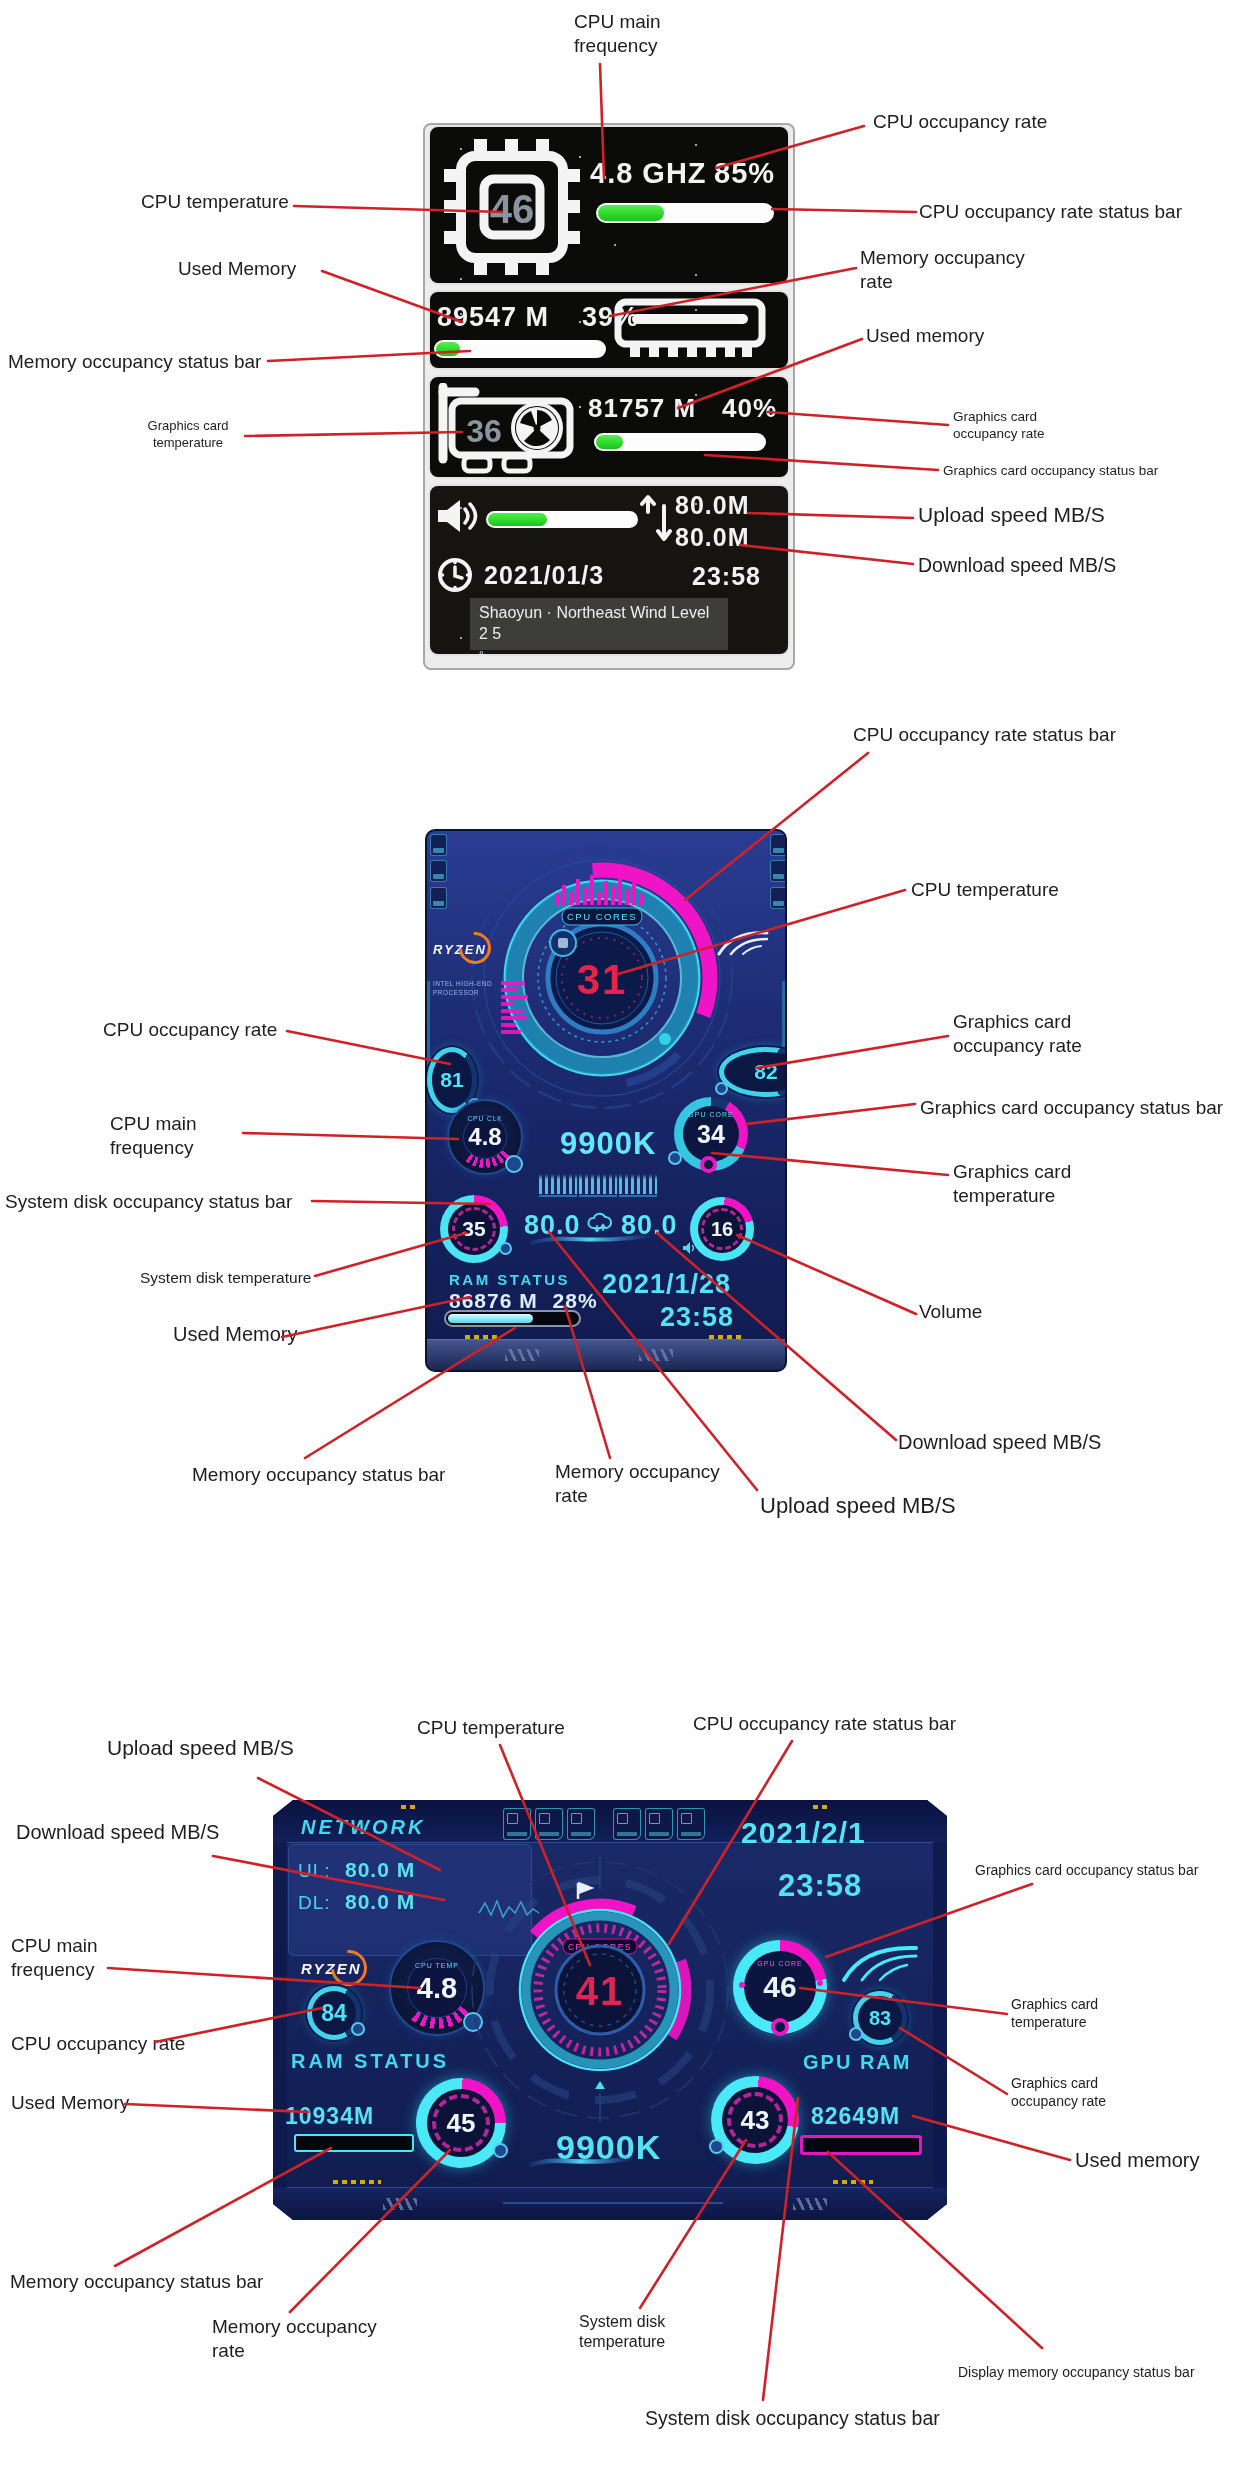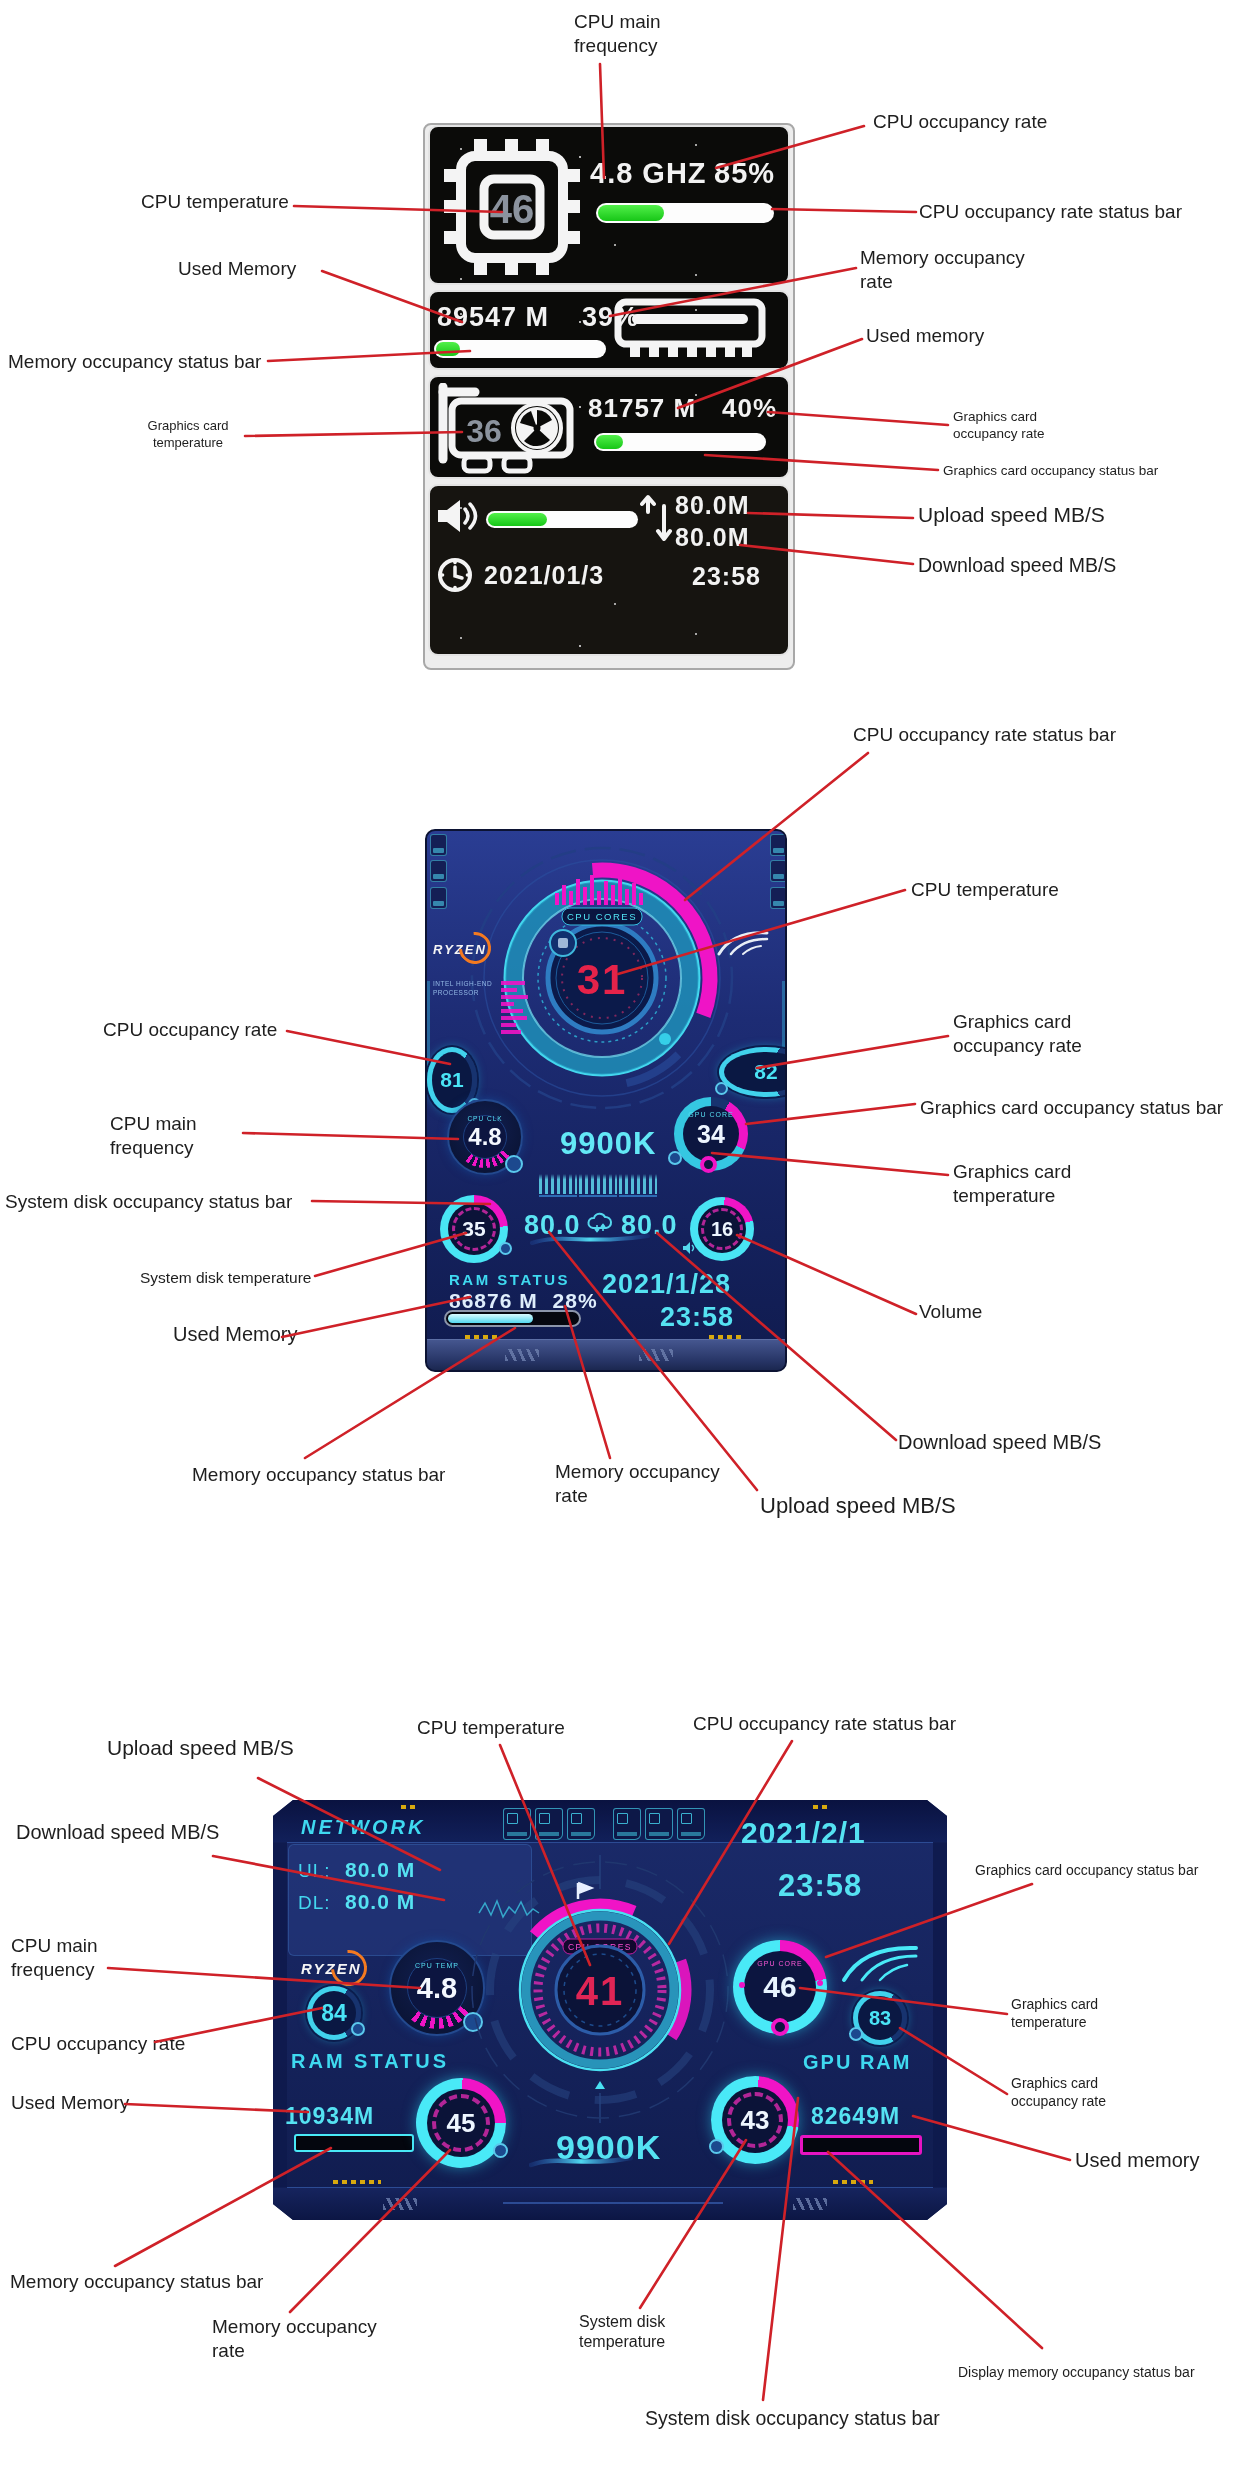--- a/index.html
+++ b/index.html
@@ -222,20 +222,24 @@
         <path d="M19,11 L19,20 L26,22" stroke="#f4f4f4" stroke-width="3.5" fill="none" stroke-linecap="round"></path>
         <g fill="#f4f4f4">
             <circle cx="19" cy="6.5" r="1.8"></circle>
             <circle cx="19" cy="31.5" r="1.8"></circle>
             <circle cx="6.5" cy="19" r="1.8"></circle>
             <circle cx="31.5" cy="19" r="1.8"></circle>
           </g>
       </svg>
       <span class="v" style="left:54px;top:75px;font-size:25px;">2021/01/3</span>
       <span class="v" style="left:262px;top:76px;font-size:25px;">23:58</span>
+      <div class="wstrip" style="left:40px;top:112px;width:258px;height:52px;">
+        <span>Shaoyun · Northeast Wind Level 2 5</span><br>
+        <span style="font-size:12px;">°</span>
+      </div>
     </div>
   </div>
 
   <div class="panel2">
     <div class="p2stars"></div>
 
     <div class="chip2" style="left:3px;top:3px;"></div>
     <div class="chip2" style="left:3px;top:29px;"></div>
     <div class="chip2" style="left:3px;top:56px;"></div>
     <div class="chip2" style="left:343px;top:3px;"></div>

